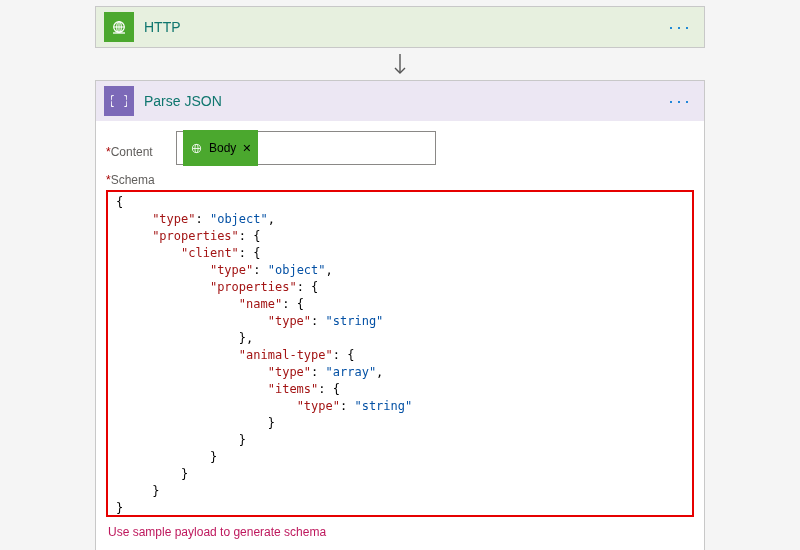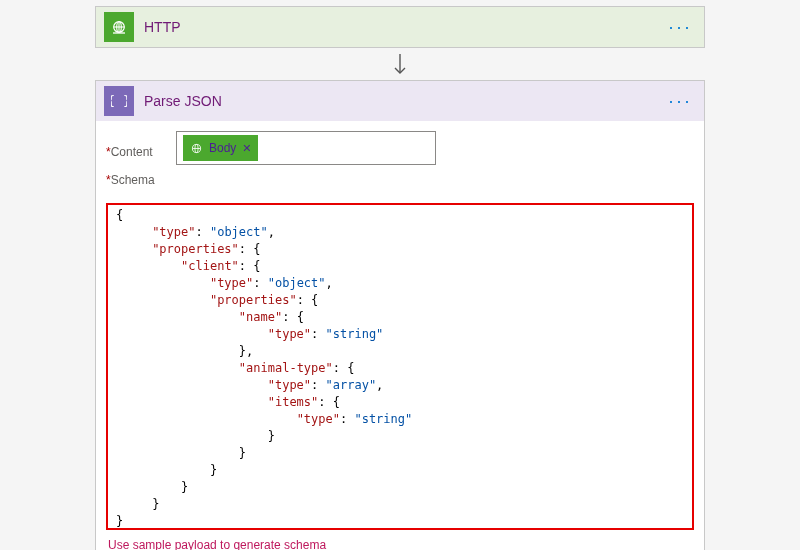--- a/index.html
+++ b/index.html
@@ -5,41 +5,41 @@
     *{box-sizing:border-box;margin:0;padding:0}
     body{background:#f5f5f5;font-family:"Segoe UI",Arial,sans-serif;font-size:13px;color:#333;width:800px;height:550px;overflow:hidden;position:relative}
     .canvas{padding:6px 95px 0}
     .card{border:1px solid #c8c8c8;background:#fff;margin-bottom:4px}
     .hdr{display:flex;align-items:center;height:40px;padding:0 8px;cursor:pointer}
     .http-hdr{background:#e7f0df}
     .pj-hdr{background:#ece7f3}
     .badge{width:30px;height:30px;display:flex;align-items:center;justify-content:center;margin-right:10px;color:#fff}
     .badge.green{background:#4ba82e}
     .badge.purple{background:#7c69b8}
-    .title{flex:1;font-size:14px;color:#701a75}
+    .title{flex:1;font-size:14px;color:#0f766e}
     .more{font-size:18px;color:#0078d4;letter-spacing:2px;padding-right:4px}
     .arrow{width:100%;height:28px;position:relative;display:flex;align-items:center;justify-content:center}
     .arrow svg{display:block}
     .body{padding:10px 10px 10px}
     .row{display:flex;align-items:center;margin-bottom:8px}
     .lbl{width:70px;padding-top:8px;font-size:12px;color:#605e5c}
     .lbl .req{color:#a80000}
     .fld{flex:1}
     .tokenbox{border:1px solid #8a8886;height:34px;display:flex;align-items:center;padding:2px 6px;background:#fff}
-    .chip{display:inline-flex;align-items:center;background:#4ba82e;color:#4c1d95;height:26px;padding:0 6px 0 4px;font-size:12px}
+    .chip{display:inline-flex;align-items:center;background:#4ba82e;color:#000000;height:36px;padding:0 6px 0 4px;font-size:12px}
     .chip .mini{width:18px;height:18px;display:flex;align-items:center;justify-content:center;margin-right:4px}
     .chip .x{margin-left:6px;font-size:11px;cursor:pointer}
     .schemabox{border:2px solid #e60000;height:327px;background:#fff;overflow:auto;font-family:Consolas,monospace;font-size:12px;line-height:17px;padding:2px 4px 2px 8px;color:#000;position:relative}
     .k{color:#a31515}
     .p{color:#000}
     .sv{color:#0451a5}
     .ind{display:inline-block;white-space:pre}
     .link{color:#be185d;font-size:12px;padding:8px 2px 2px;display:inline-block;cursor:pointer}
     .schemawrap{margin-top:2px}
-    .slabel{font-size:12px;color:#605e5c;margin-bottom:16px}
+    .slabel{font-size:12px;color:#605e5c;margin-bottom:3px}
     .slabel .req{color:#a80000}
   </style>
 </head>
 <body>
 
 <div class="canvas">
 
   <div class="card">
     <div class="hdr http-hdr">
       <div class="badge green">

